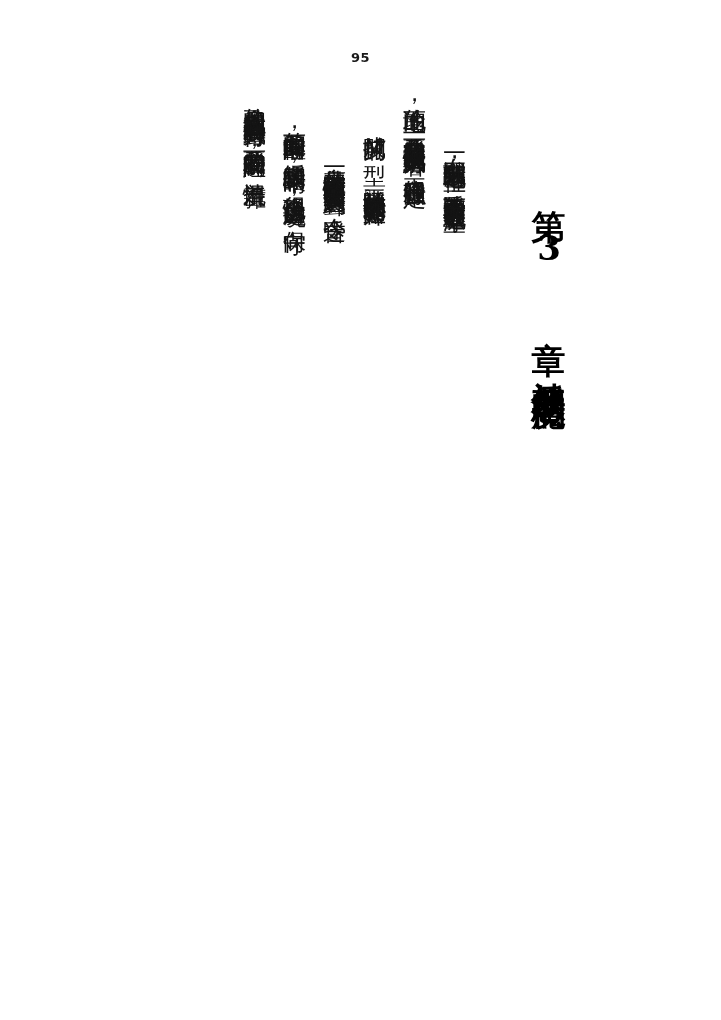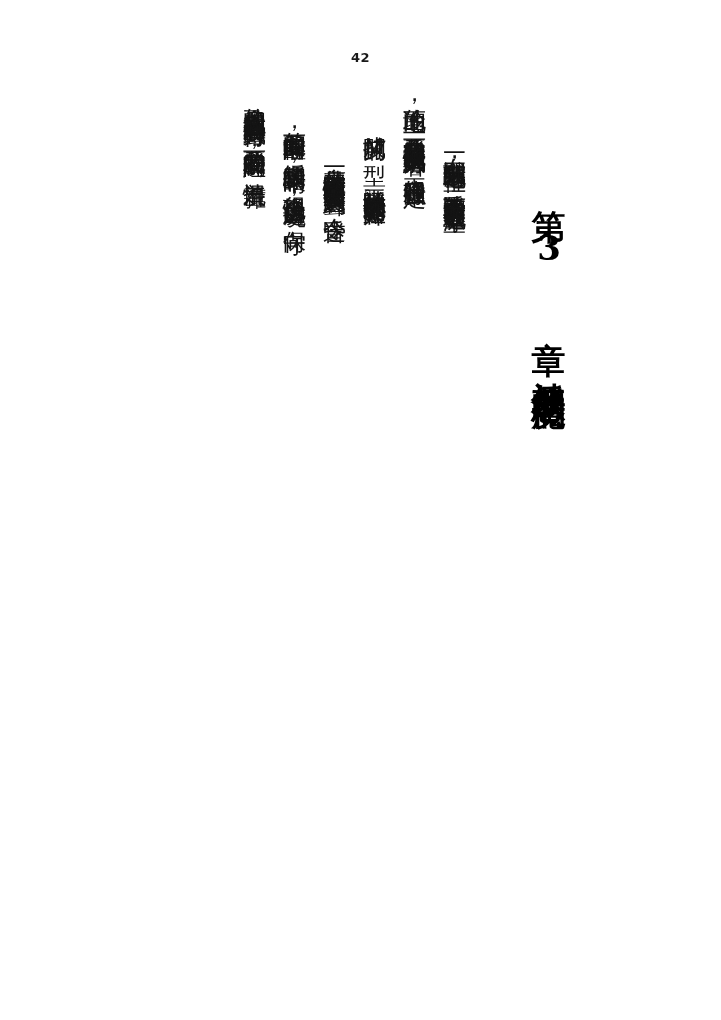--- a/index.html
+++ b/index.html
@@ -84,21 +84,21 @@
   .col-3 { margin-right: 2px; margin-top: 46px; }
   .col-4 { margin-right: 2px; margin-top: 78px; }
   .col-5 { margin-right: 2px; margin-top: 42px; }
   .col-6 { margin-right: 2px; margin-top: 18px; }
 </style>
 </head>
 <body>
 
 <div class="page">
 
-  <div class="page-number">42</div>
+  <div class="page-number">95</div>
 
   <div class="body-vertical">
 
     <div class="chapter-title">第 3 章　被俘的惡魔們</div>
 
     <div class="col col-1">在一誠空間宮殿的地下室裡，昏迷的愛西亞全裸的被放置在地下室冰</div>
 
     <div class="col col-2">冷的地面上，愛西亞的身體被用很色情的方式捆綁著，兩條腿被強行固定</div>
 
     <div class="col col-3">成打開的Ｍ型，平時隱秘的部位毫不知恥的暴露在外。</div>

